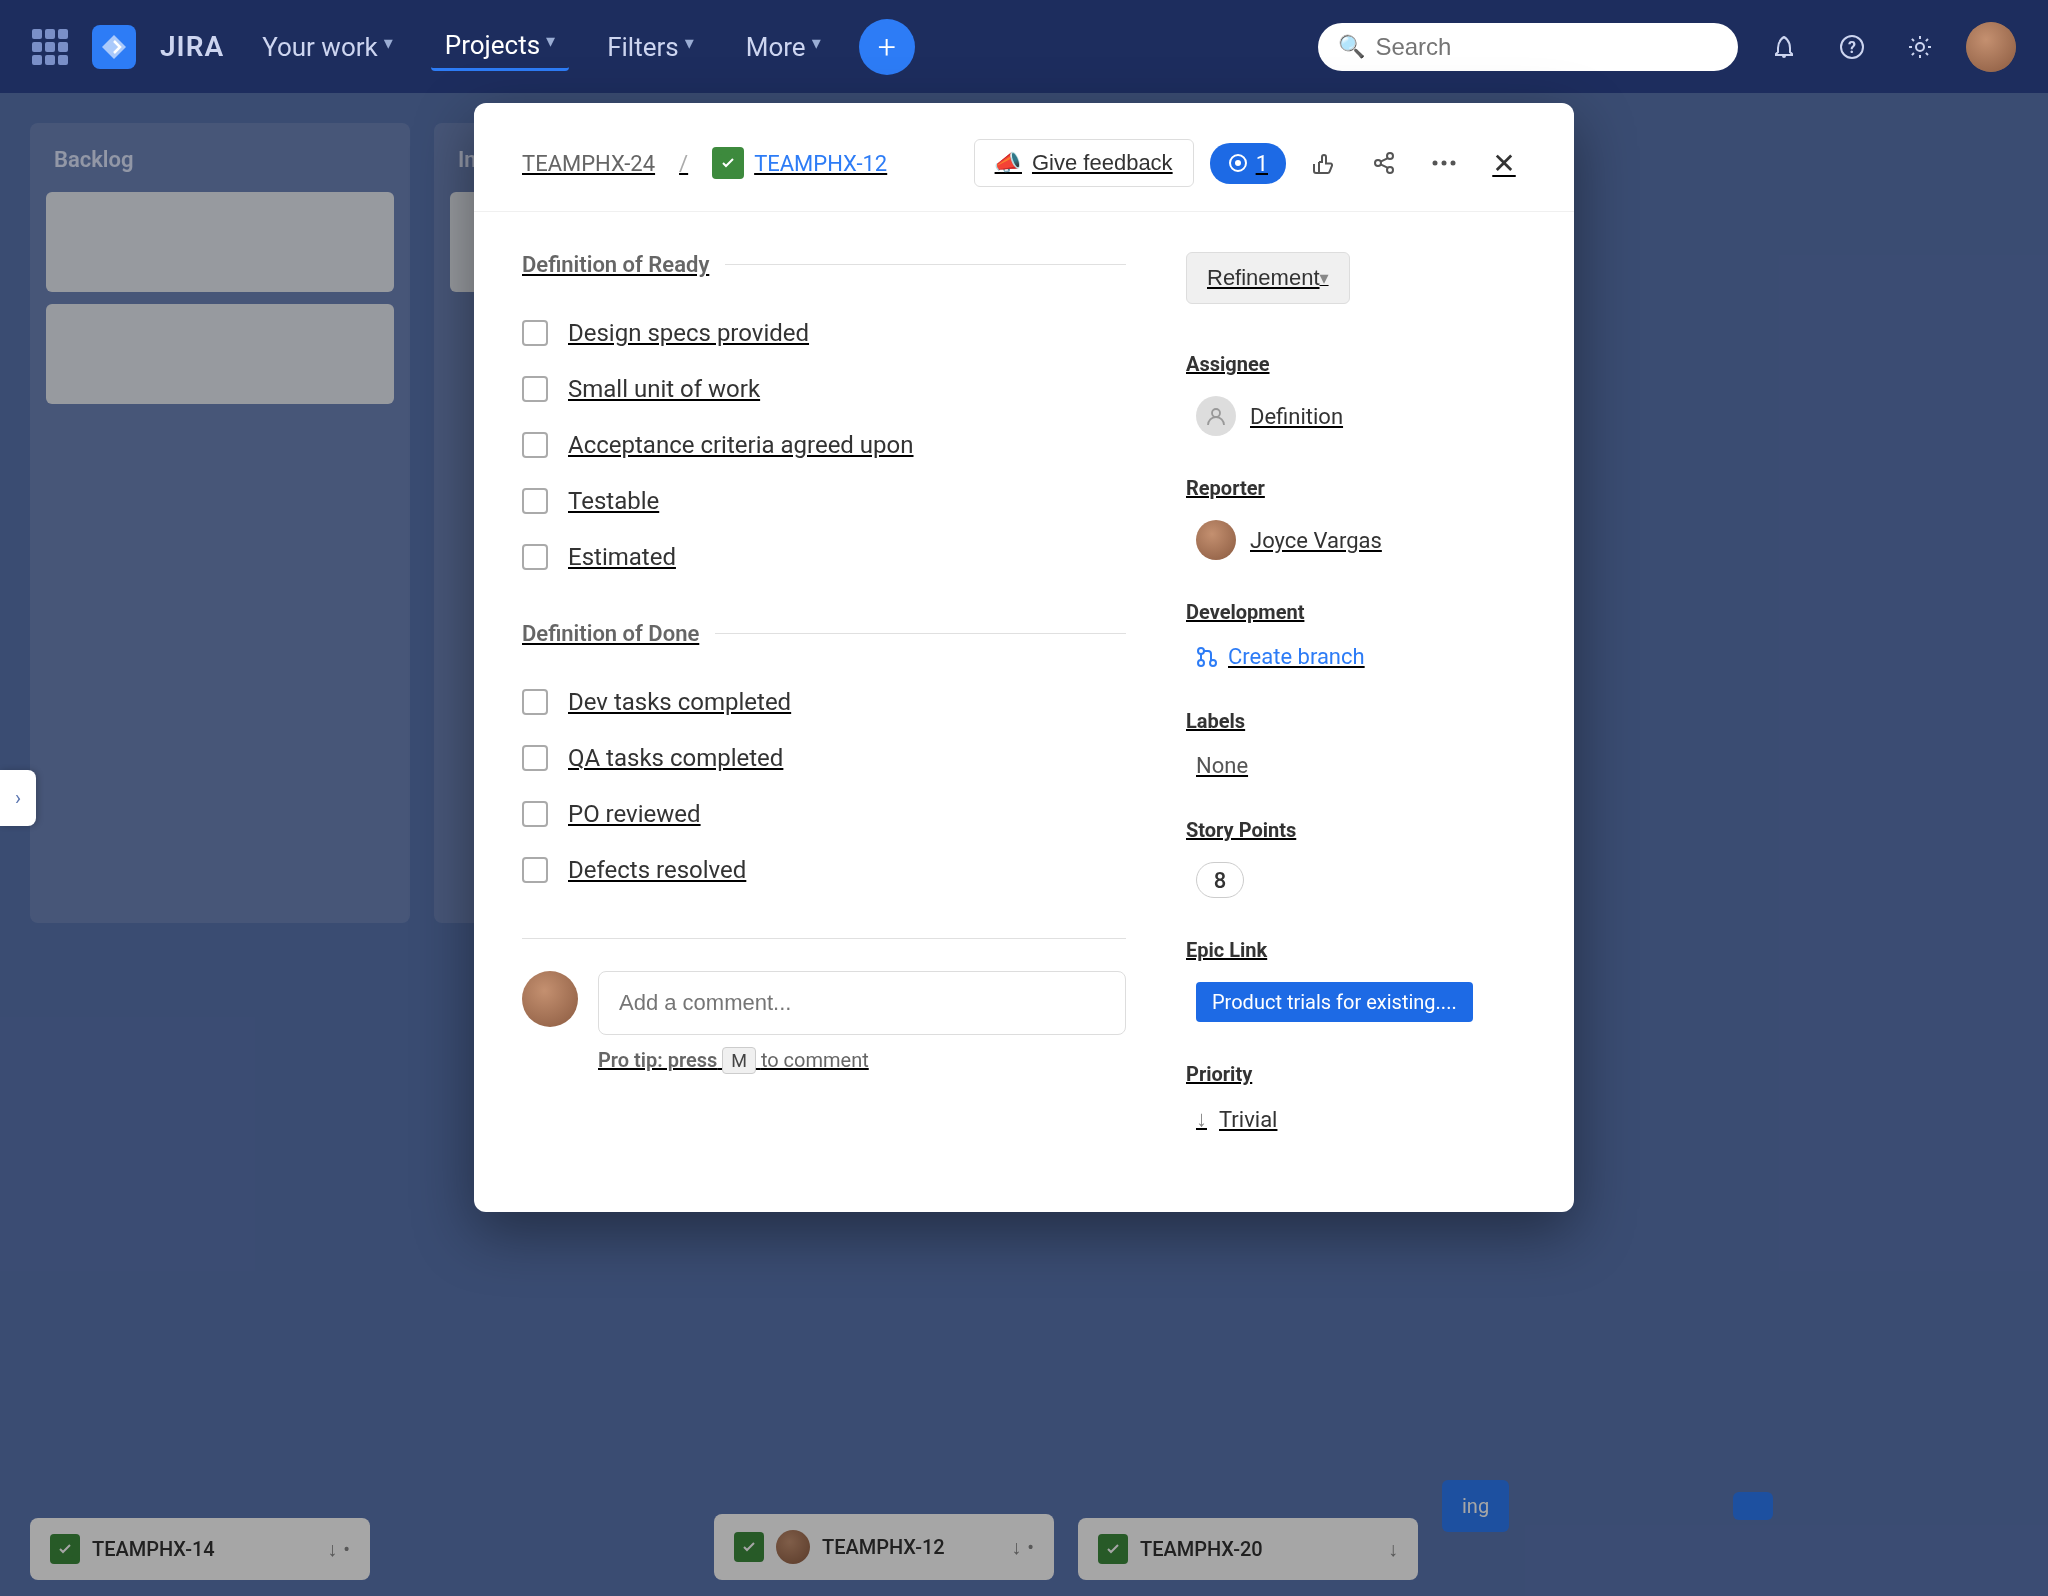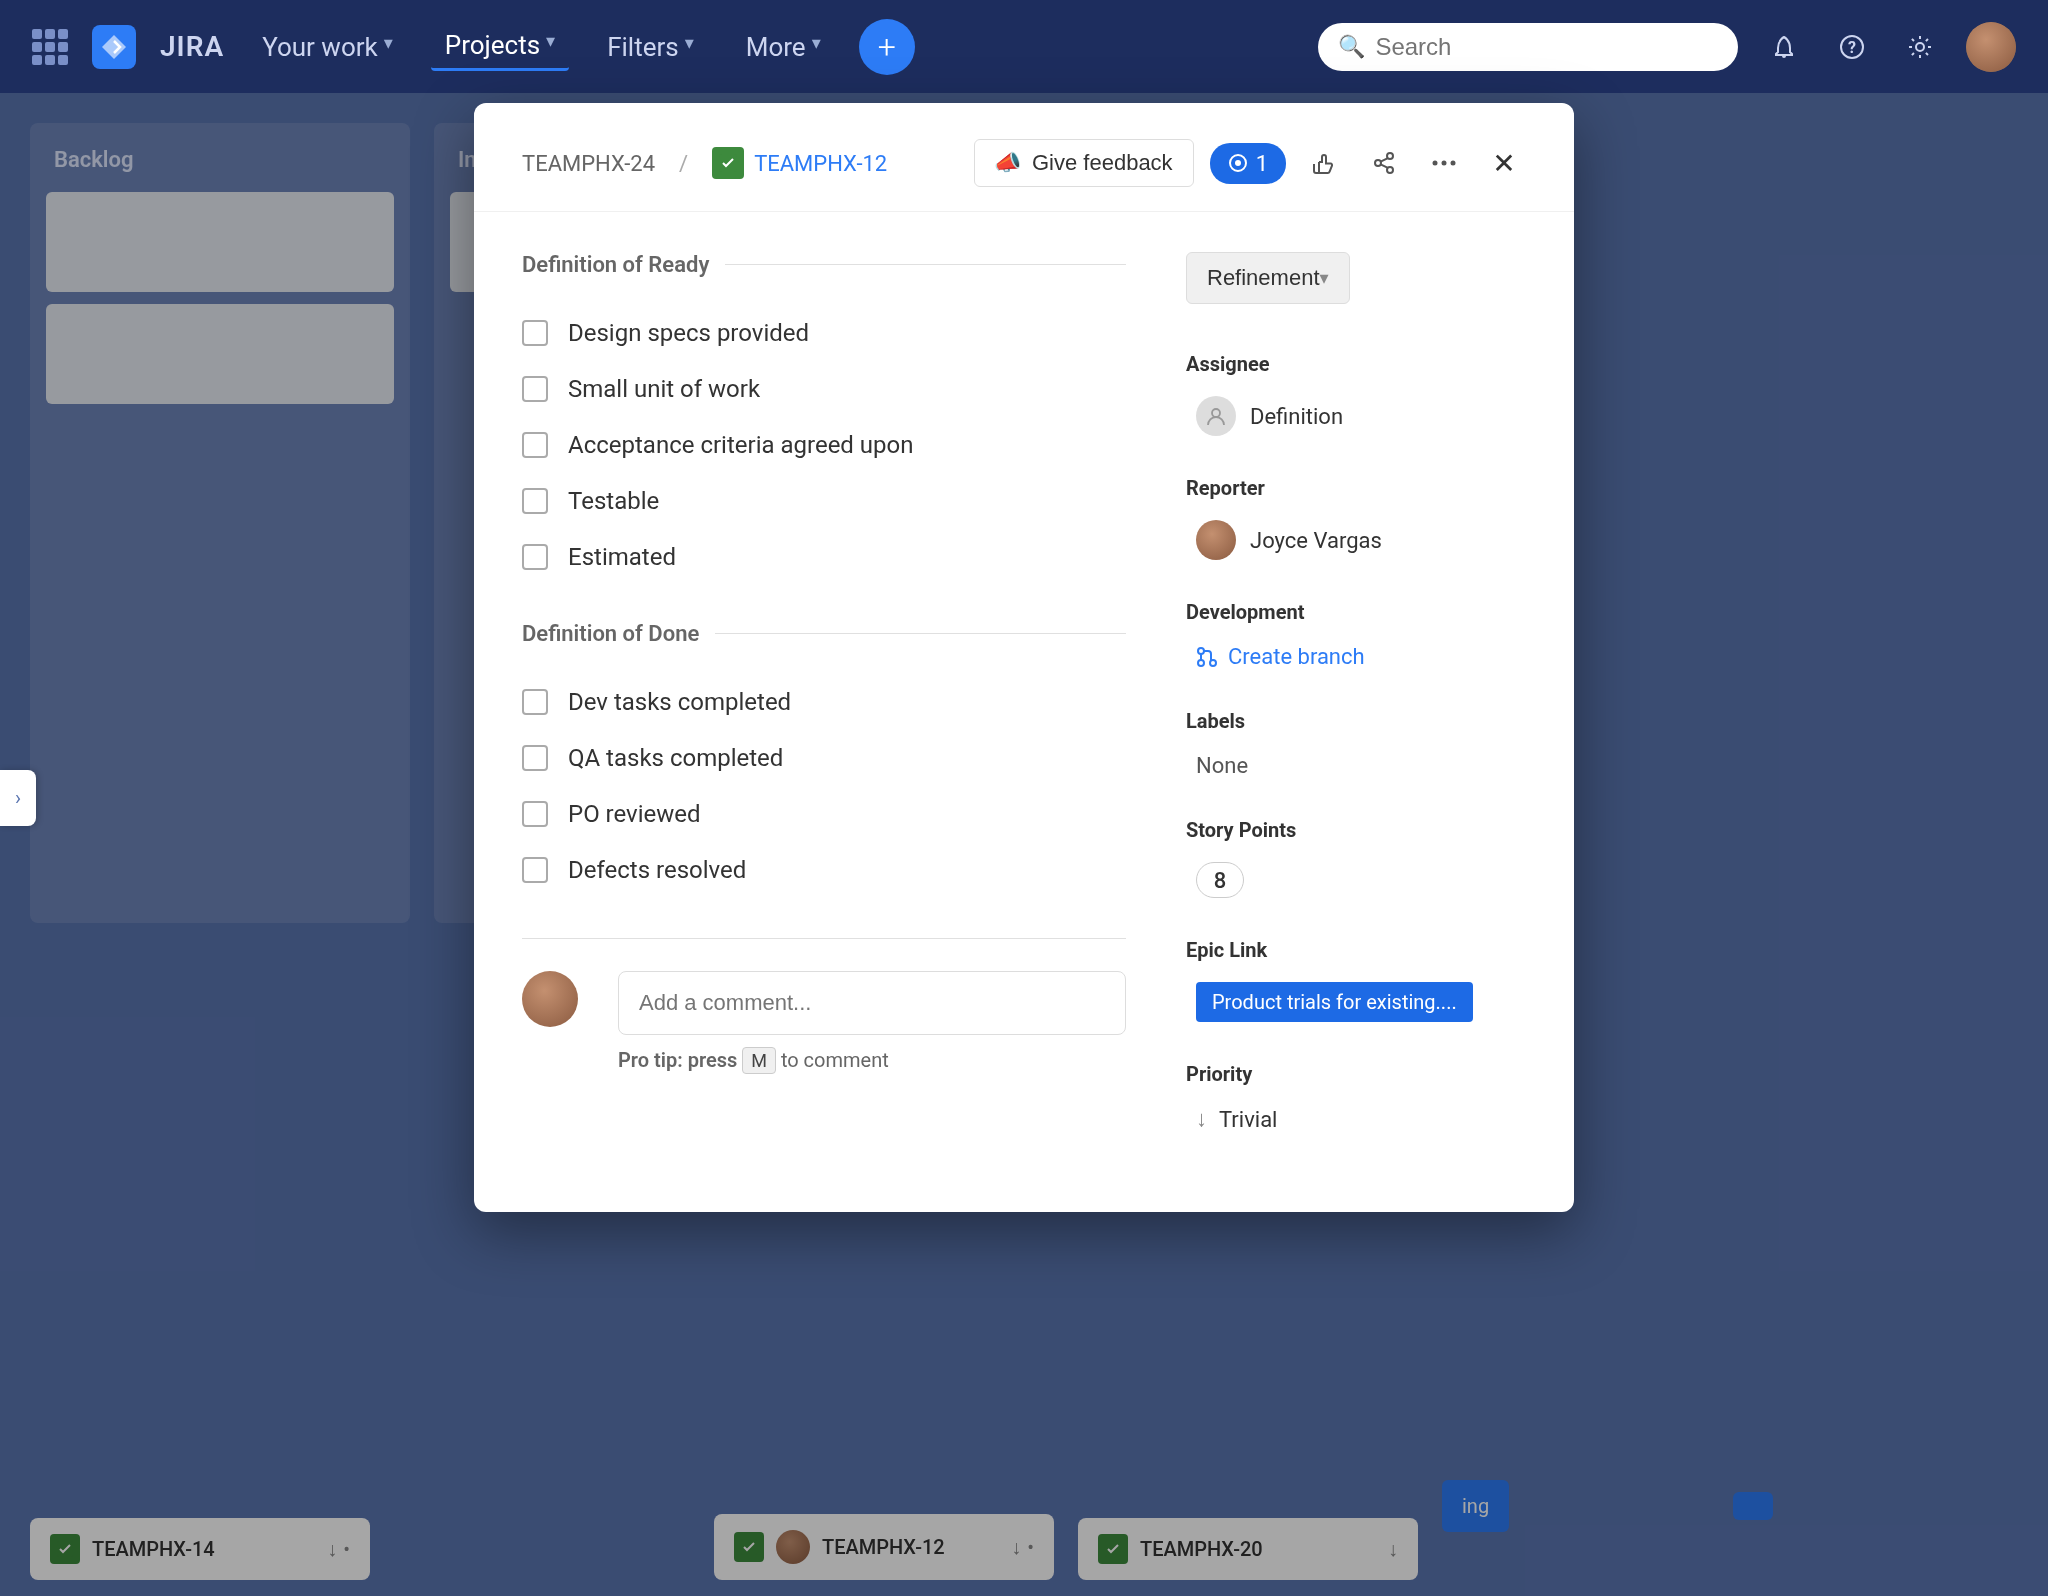--- a/index.html
+++ b/index.html
@@ -165,20 +165,21 @@
     
     .modal-overlay {
       position: absolute;
       top: 93px; left: 0; right: 0; bottom: 0;
       background: rgba(0,0,0,0.35);
       z-index: 100;
       display: flex;
       align-items: flex-start;
       justify-content: center;
       padding-top: 10px;
+      text-decoration: underline;
     }
 
     
     .modal {
       background: white;
       border-radius: 12px;
       width: 1100px;
       max-height: 1400px;
       overflow-y: auto;
       position: relative;
@@ -321,21 +322,20 @@
       border-top: 1px solid #e0e0e0;
     }
     .comment-avatar {
       width: 56px; height: 56px;
       border-radius: 50%;
       background: radial-gradient(circle at 40% 35%, #c49070 0%, #8a5a40 100%);
       flex-shrink: 0;
     }
     .comment-input-wrap {
       flex: 1;
-      margin-left: 20px;
     }
     .comment-input {
       width: 100%;
       border: 1px solid #ddd;
       border-radius: 8px;
       padding: 18px 20px;
       font-size: 22px;
       color: #aaa;
       outline: none;
       cursor: text;

